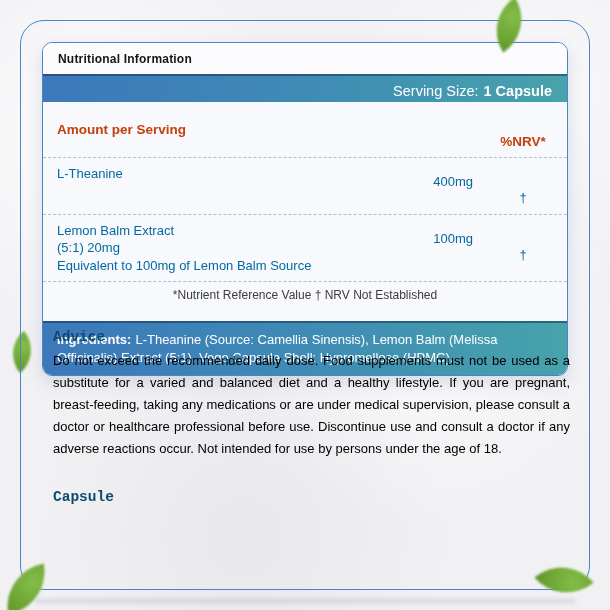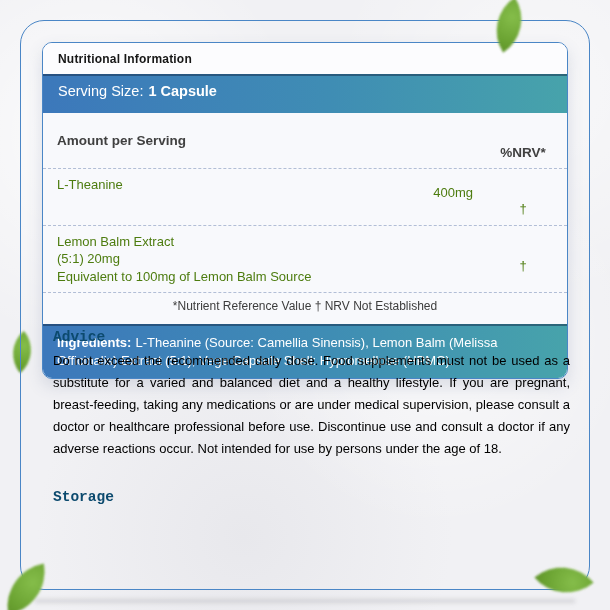--- a/index.html
+++ b/index.html
@@ -35,45 +35,45 @@
   .card-title {
     padding:9px 15px 8px 15px;
     font-size:12px; font-weight:bold; color:#161616;
     letter-spacing:.2px; background:#fcfcfe;
   }
   .banner {
     background:linear-gradient(90deg,#3c78bb 0%,#3f8db4 55%,#47a3ab 100%);
     color:#ffffff;
     border-top:2px solid rgba(18,42,72,.5);
   }
-  .serving-banner { padding:5px 15px 12px 15px; font-size:14.5px; line-height:20px; }
+  .serving-banner { padding:5px 15px 1px 15px; font-size:14.5px; line-height:20px;text-align:right; }
   .serving-banner .val { font-weight:bold; margin-left:5px; }
 
   .table-header {
     display:flex; align-items:center;
-    padding:8px 14px; font-size:13.5px; font-weight:bold; color:#404040;
+    padding:8px 14px; font-size:13.5px; font-weight:bold; color:#c2410c;
     background:#f8f9fc;
   }
   .t-row {
     display:flex; align-items:flex-start;
-    padding:7px 14px; font-size:13px; color:#4d7c0f;
+    padding:7px 14px; font-size:13px; color:#0369a1;
     background:#f8f9fc;
     border-top:1px dashed #b2bed6;
     line-height:17.5px;
   }
   .col-name { flex:1; }
   .col-amount { width:130px; text-align:right; padding-right:20px;margin-top:8px; }
   .col-nrv { width:60px; text-align:center;margin-top:24px; }
   .table-header .col-amount { visibility:hidden; }
 
   .footnote {
     border-top:1px dashed #b2bed6;
     background:#f8f9fc;
     text-align:center; font-size:12px; color:#3c3c3c;
-    padding:6px 10px 11px 10px;
+    padding:6px 10px 19px 10px;
   }
   .ingredients-banner {
     padding:8px 14px 9px 14px; font-size:13px; line-height:17.5px;
   }
   .ingredients-banner .ing-label { font-weight:bold; }
   .ingredients-banner .ing-text { margin-left:4px; }
 
   
   .lower { position:absolute; left:53px; top:329px; width:517px; z-index:3; }
   .sec-heading { font-size:14.5px; font-weight:bold; color:#0c4a6e; margin-bottom:5px;font-family:Liberation Mono, monospace; }
@@ -128,20 +128,21 @@
     <div class="col-amount">400mg</div>
     <div class="col-nrv">†</div>
   </div>
 
   <div class="t-row">
     <div class="col-name">
       <div>Lemon Balm Extract</div>
       <div>(5:1) 20mg</div>
       <div>Equivalent to 100mg of Lemon Balm Source</div>
     </div>
+    <div class="col-amount">100mg</div>
     <div class="col-nrv">†</div>
   </div>
 
   <div class="footnote">*Nutrient Reference Value † NRV Not Established</div>
 
   <div class="banner ingredients-banner">
     <span class="ing-label">Ingredients:</span><span class="ing-text">L-Theanine (Source: Camellia Sinensis), Lemon Balm (Melissa Officinalis) Extract (5:1), Vege Capsule Shell: Hypromellose (HPMC).</span>
   </div>
 
 </div>
@@ -149,19 +150,19 @@
 <div class="lower">
 
   <div class="sec-heading">Advice</div>
   <div class="sec-text justify">Do not exceed the recommended daily dose. Food supplements must not be used as a substitute for a varied and balanced diet and a healthy lifestyle. If you are pregnant, breast-feeding, taking any medications or are under medical supervision, please consult a doctor or healthcare professional before use. Discontinue use and consult a doctor if any adverse reactions occur. Not intended for use by persons under the age of 18.</div>
 
   <div class="gap"></div>
 
 
   <div class="gap-sm"></div>
 
-  <div class="sec-heading">Storage</div>
+  <div class="sec-heading">Capsule</div>
 
 </div>
 
 <div class="leaf leaf-tr"></div>
 <div class="leaf leaf-bl"></div>
 <div class="leaf leaf-br"></div>
 
 </body></html>

